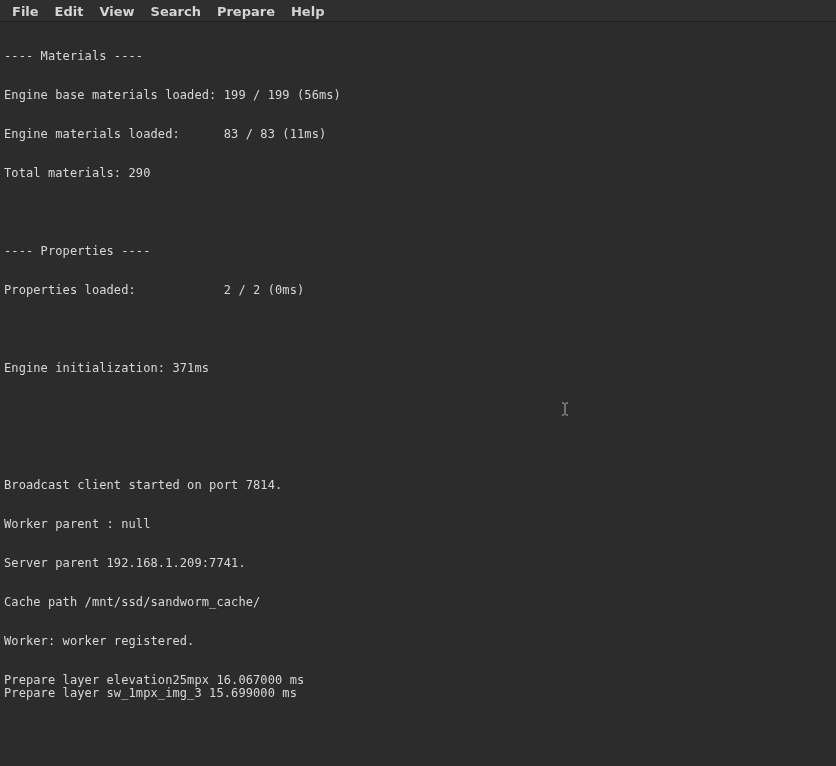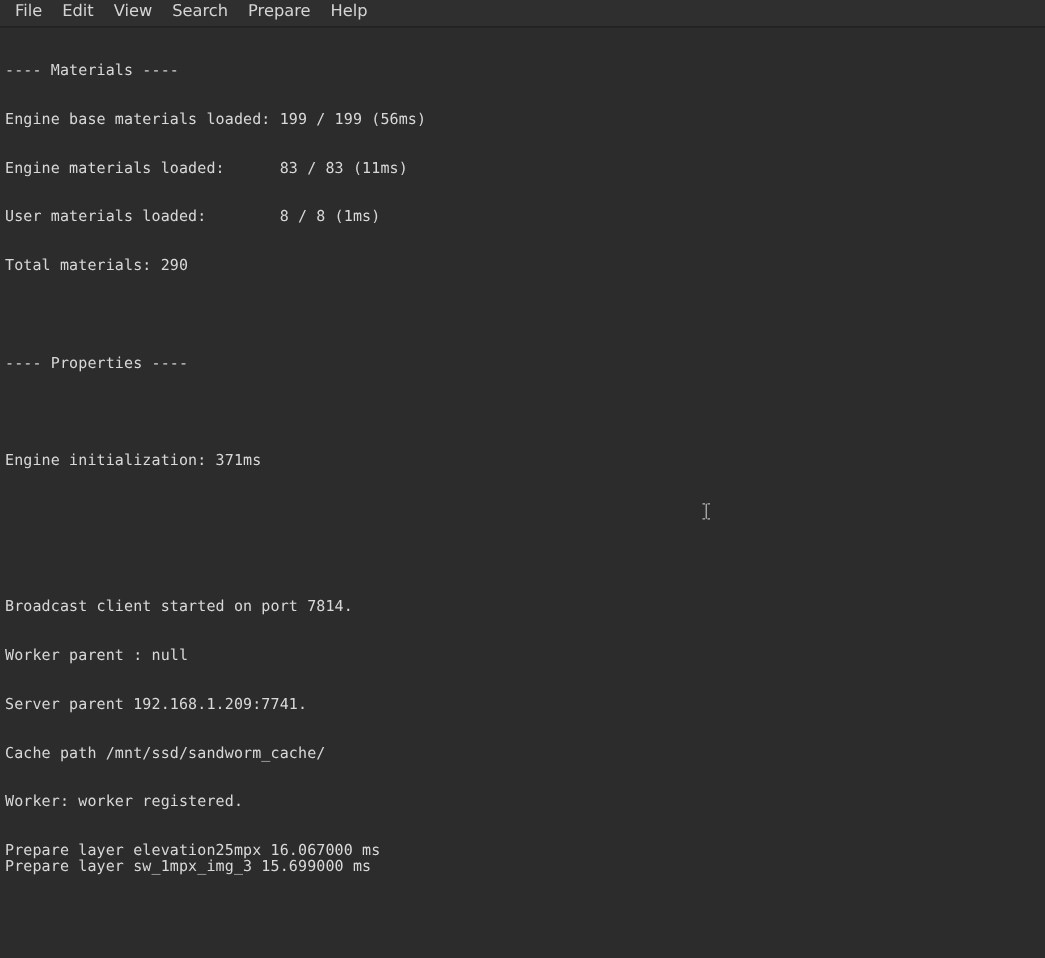--- a/index.html
+++ b/index.html
@@ -10,23 +10,24 @@
       font-family: "DejaVu Sans Mono", Consolas, monospace;
       font-size: 12px;
       color: #d8d8d8;
       overflow: hidden;
       position: relative;
     }
     .menubar {
       background: #2f2f2f;
       height: 22px;
       display: flex;
-      align-items: flex-start;
+      align-items: flex-end;
       padding: 0 4px;
       border-bottom: 1px solid #1e1e1e;
+      font-weight: bold;
     }
     .menu-item {
       color: #d4d4d4;
       font-family: "DejaVu Sans", "Segoe UI", sans-serif;
       font-size: 13px;
       padding: 2px 8px;
       cursor: pointer;
     }
     .terminal {
       padding: 2px 4px;
@@ -56,24 +57,24 @@
   <div class="menu-item">View</div>
   <div class="menu-item">Search</div>
   <div class="menu-item">Prepare</div>
   <div class="menu-item">Help</div>
 </div>
 
 <div class="terminal">
   <span class="line">---- Materials ----</span>
   <span class="line">Engine base materials loaded: 199 / 199 (56ms)</span>
   <span class="line">Engine materials loaded:      83 / 83 (11ms)</span>
-  <span class="line">User materials loaded:        8 / 8 (1ms)</span>
   <span class="line">Total materials: 290</span>
   <span class="line"></span>
   <span class="line">---- Properties ----</span>
+  <span class="line">Properties loaded:            2 / 2 (0ms)</span>
   <span class="line"></span>
   <span class="line">Engine initialization: 371ms</span>
   <span class="line"></span>
   <span class="line"></span>
   <span class="line">Broadcast client started on port 7814.</span>
   <span class="line">Worker parent : null</span>
   <span class="line">Server parent 192.168.1.209:7741.</span>
   <span class="line">Cache path /mnt/ssd/sandworm_cache/</span>
   <span class="line">Worker: worker registered.</span>
   <span id="layers-container"><span class="line">Prepare layer elevation25mpx 16.067000 ms</span><span class="line">Prepare layer sw_1mpx_img_3 15.699000 ms</span></span>

